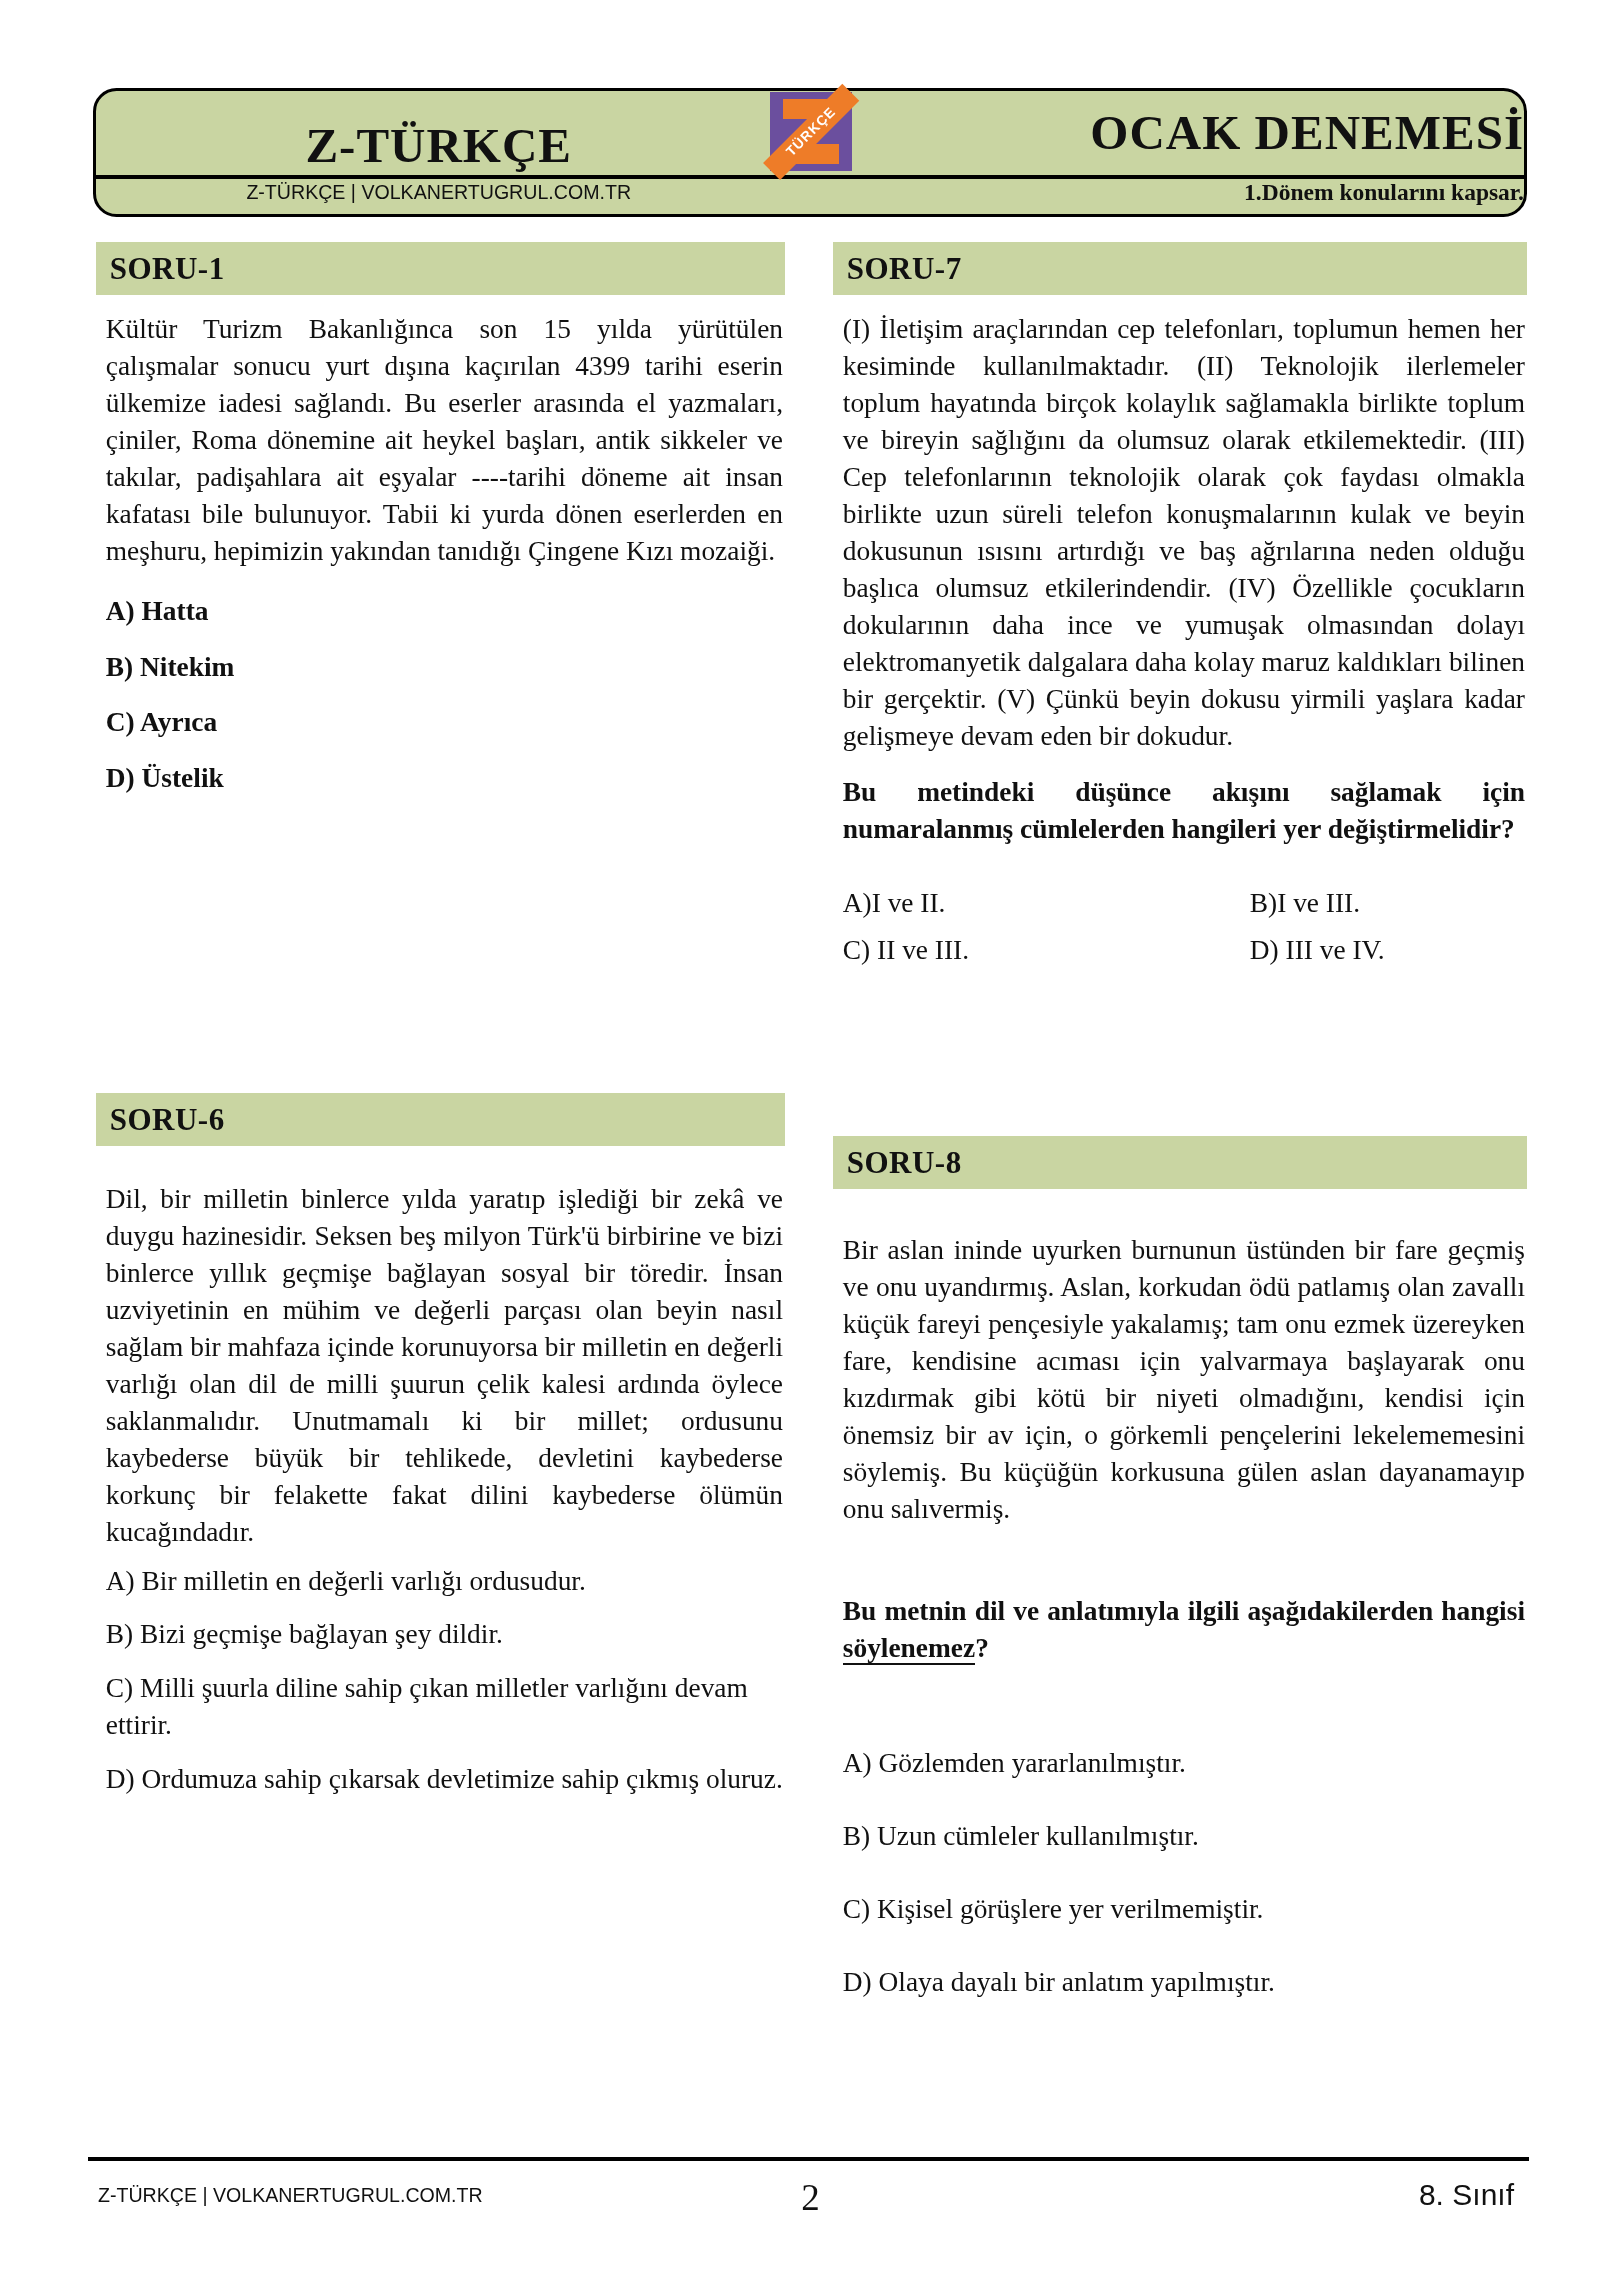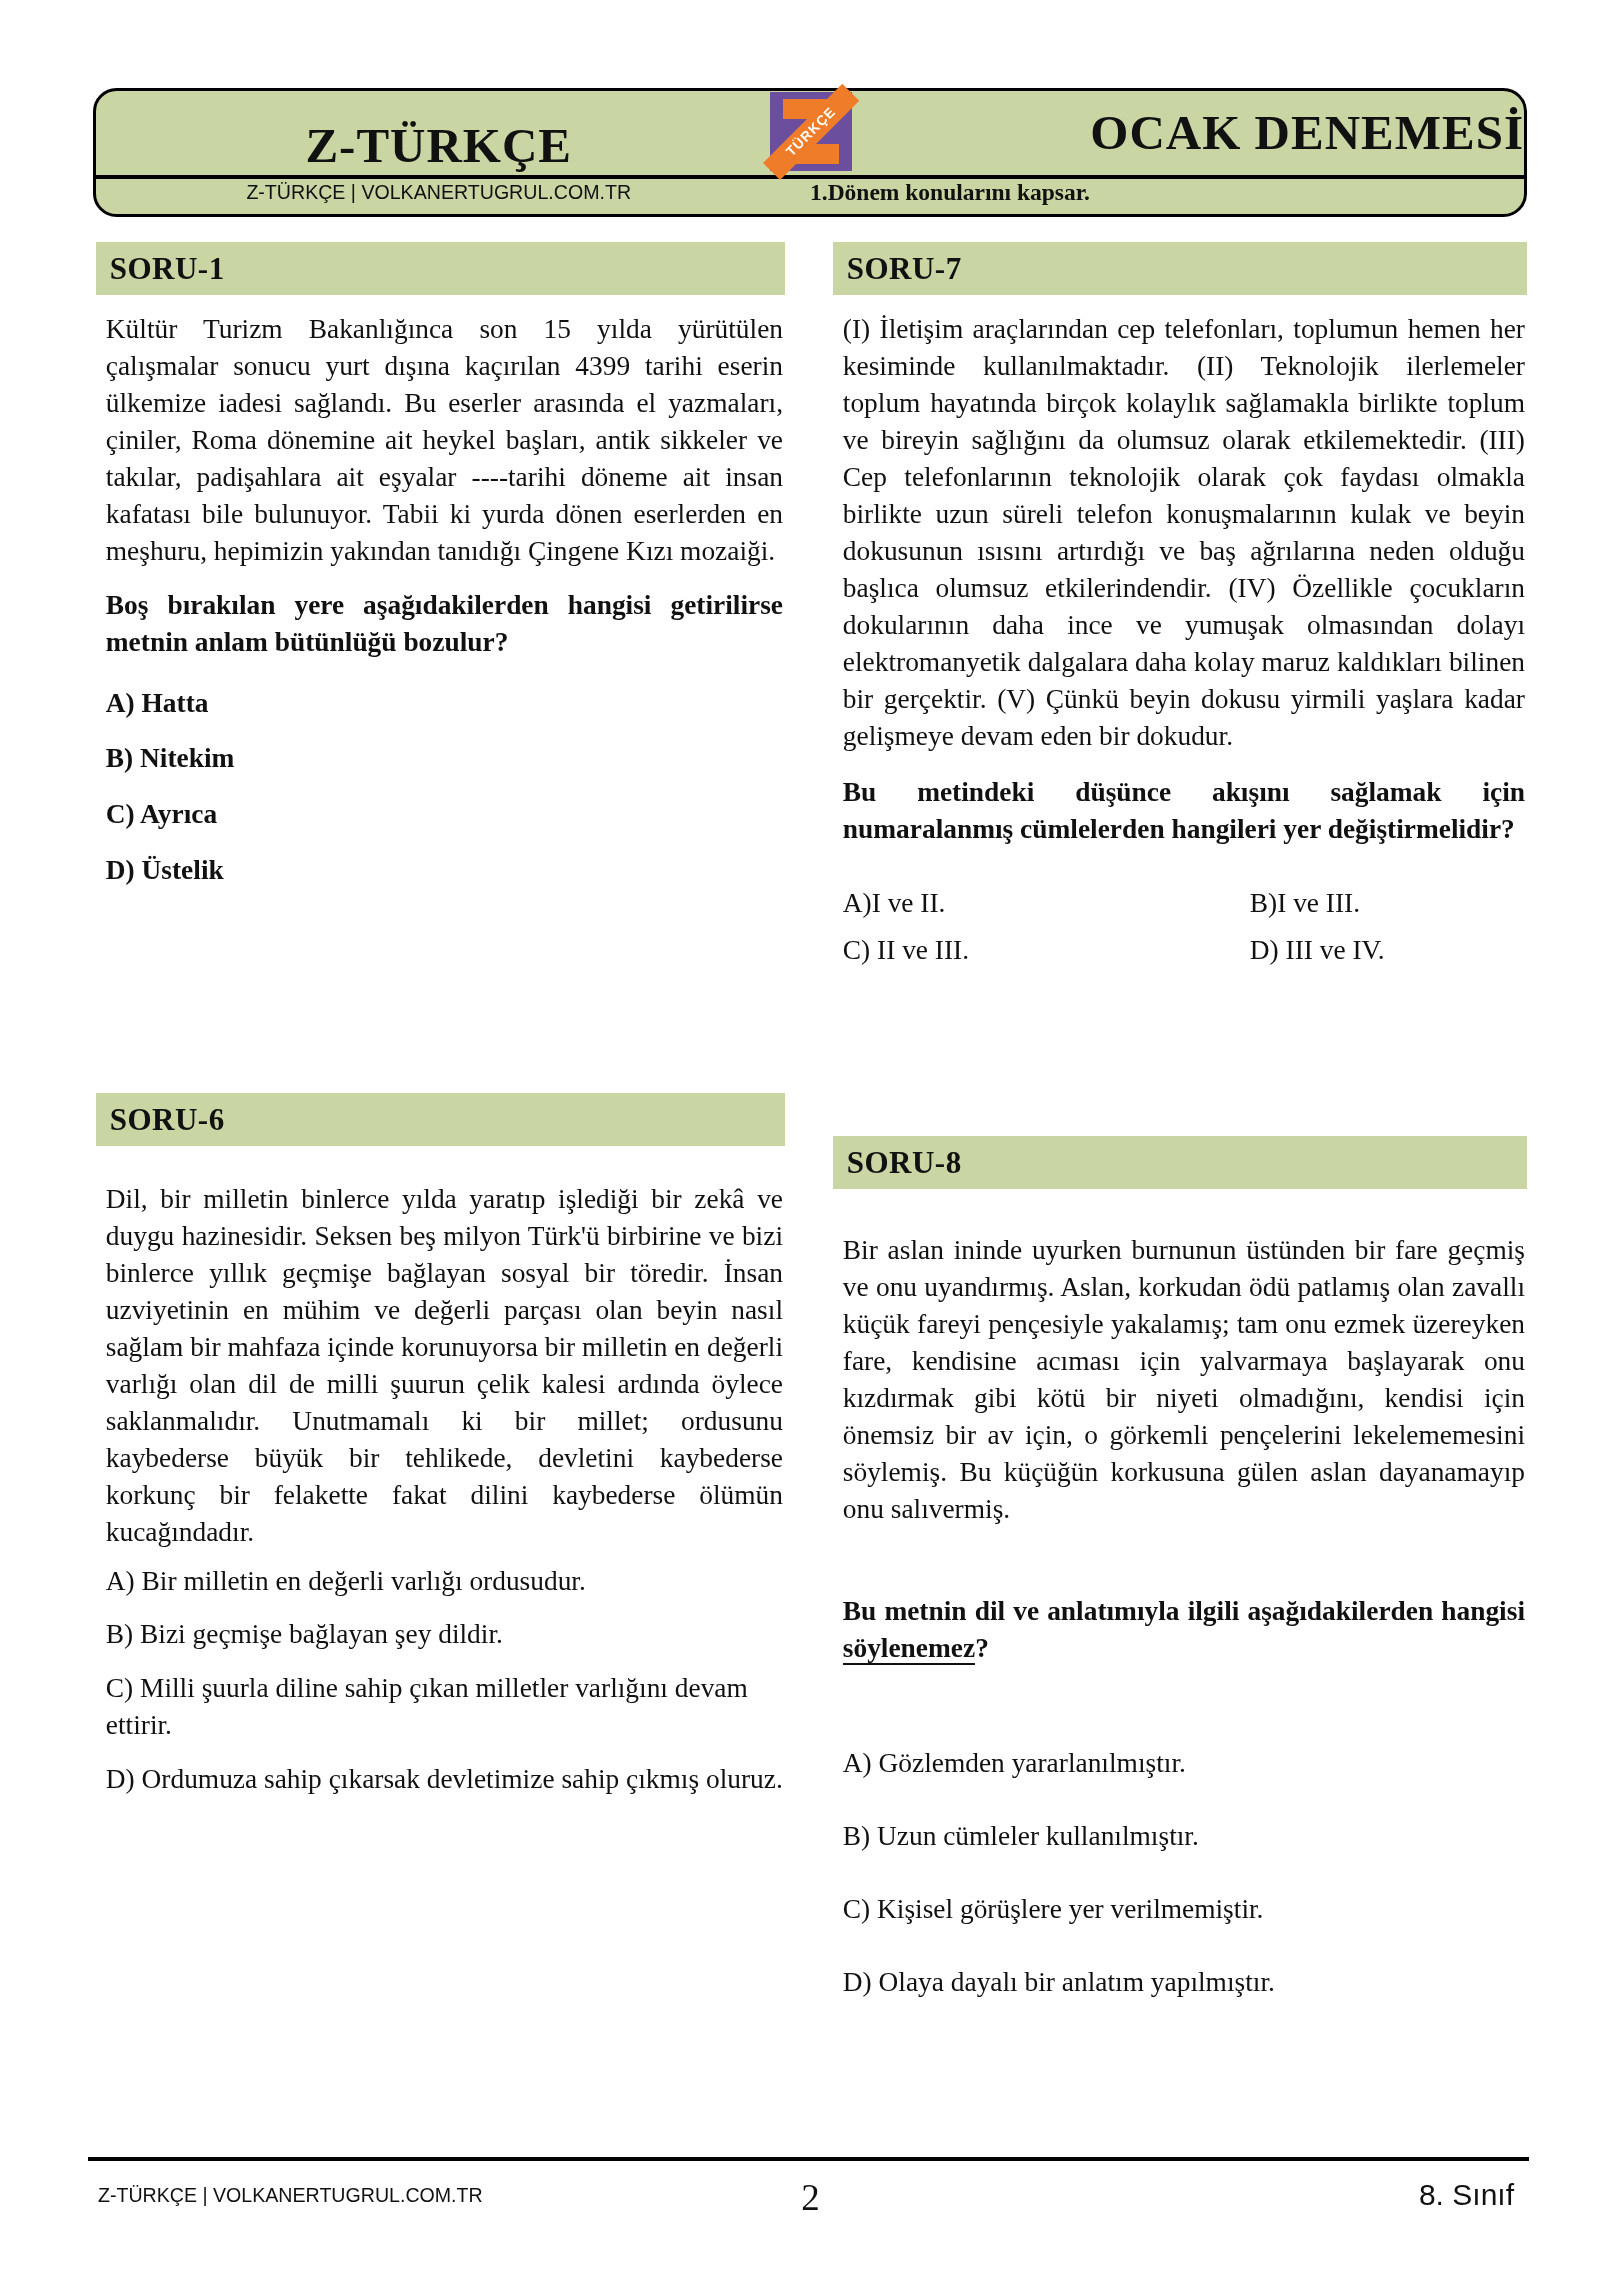--- a/index.html
+++ b/index.html
@@ -21,21 +21,21 @@
   }
   .title-right{
     position:absolute;right:0;top:0;width:50%;height:84px;line-height:84px;
     text-align:right;font-size:49px;font-weight:bold;letter-spacing:1px;
   }
   .sub-left{
     position:absolute;left:0;top:2px;width:48%;text-align:center;
     font-family:"Liberation Sans",sans-serif;font-size:19.6px;letter-spacing:0px;
   }
   .sub-right{
-    position:absolute;right:0;top:0px;width:50%;text-align:left;
+    position:absolute;right:0;top:0px;width:50%;text-align:right;
     font-size:23.5px;font-weight:bold;
   }
   
   .logo{
     position:absolute;left:674px;top:1px;width:82px;height:79px;background:#6b4f9e;z-index:5;
   }
   .logo .zbar-top{position:absolute;left:12.7px;top:6.9px;width:55px;height:20.6px;background:#ee7c28;}
   .logo .zbar-bottom{position:absolute;right:12.7px;bottom:6.9px;width:55px;height:20.6px;background:#ee7c28;}
   .logo .ribbon{
     position:absolute;left:-14.7px;top:28px;width:112px;height:23.5px;background:#ee7c28;
@@ -113,21 +113,20 @@
       <div class="zbar-bottom"></div>
       <div class="ribbon">
         <span>TÜRKÇE</span>
       </div>
     </div>
   </div>
 
   <div class="qblock" id="q5" style="left:96px;top:242px;width:689px;">
     <div class="qbar">SORU-1</div>
     <div class="qbody">Kültür Turizm Bakanlığınca son 15 yılda yürütülen çalışmalar sonucu yurt dışına kaçırılan 4399 tarihi eserin ülkemize iadesi sağlandı. Bu eserler arasında el yazmaları, çiniler, Roma dönemine ait heykel başları, antik sikkeler ve takılar, padişahlara ait eşyalar ----tarihi döneme ait insan kafatası bile bulunuyor. Tabii ki yurda dönen eserlerden en meşhuru, hepimizin yakından tanıdığı Çingene Kızı mozaiği.</div>
-    <div class="question">Boş bırakılan yere aşağıdakilerden hangisi getirilirse metnin anlam bütünlüğü bozulur?</div>
     <div class="opts">
       <div class="opt">A) Hatta</div>
       <div class="opt">B) Nitekim</div>
       <div class="opt">C) Ayrıca</div>
       <div class="opt">D) Üstelik</div>
     </div>
   </div>
 
   <div class="qblock" id="q6" style="left:96px;top:1093px;width:689px;">
     <div class="qbar">SORU-6</div>

